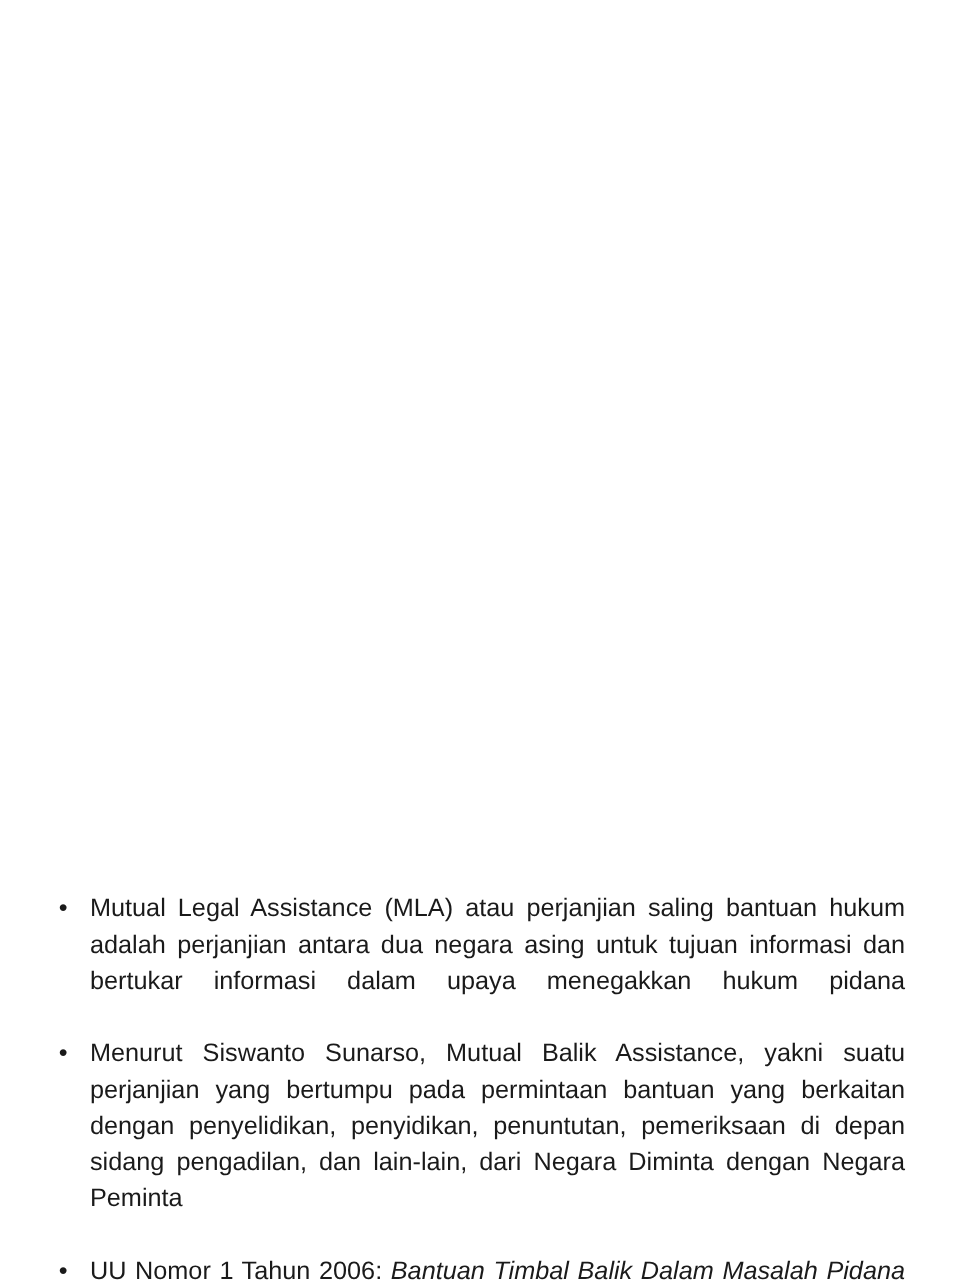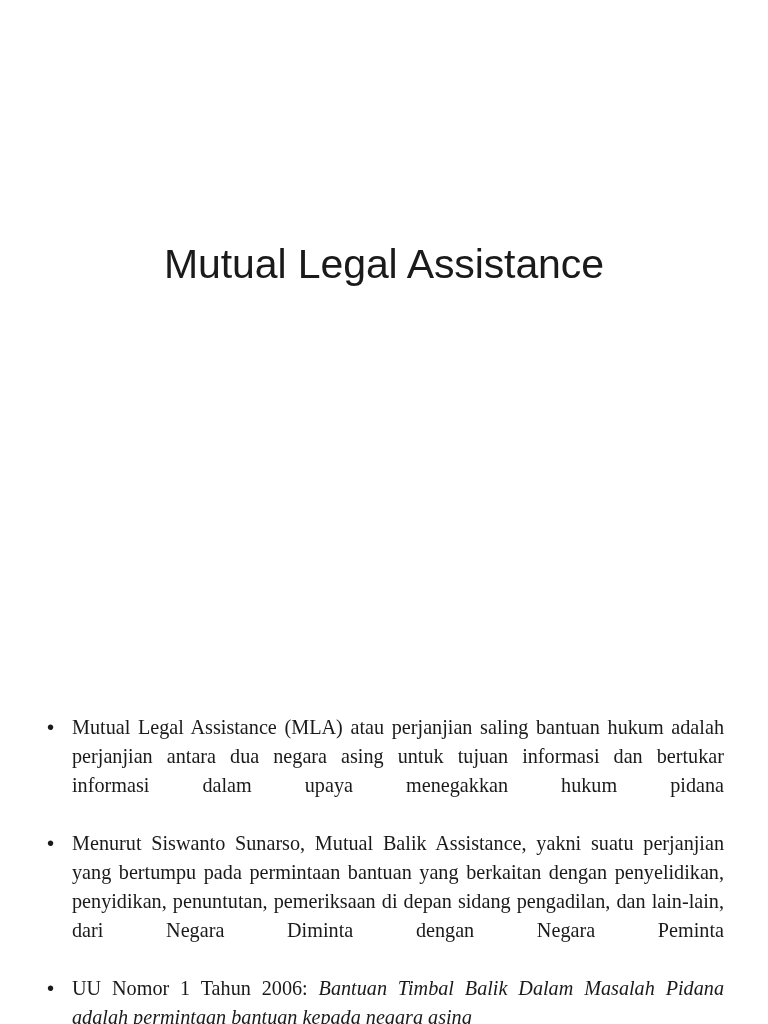--- a/index.html
+++ b/index.html
@@ -62,40 +62,36 @@
     position: absolute;
     left: 3px;
     top: 0;
     width: 14px;
     line-height: 29px;
     font-size: 20.2px;
     color: #1a1a1a;
   }
   .bullet-text {
     display: block;
-    font-family: Liberation Serif, serif;
   }
   
   .bullet-item.ragged-last .bullet-text::after {
     content: "";
     display: inline-block;
     width: 100%;
   }
   .em-title {
     font-style: italic;
   }
 </style>
 </head>
 <body>
 
 <div class="slide">
 
-  <div class="title-block">
-    <h1 class="slide-title">Mutual Legal Assistance</h1>
-  </div>
 
   <div class="body-block">
 
     <p class="bullet-item ragged-last">
       <span class="bullet-dot">•</span>
       <span class="bullet-text">Mutual Legal Assistance (MLA) atau perjanjian saling bantuan hukum adalah perjanjian antara dua negara asing untuk tujuan informasi dan bertukar informasi dalam upaya menegakkan hukum pidana</span>
     </p>
 
     <p class="bullet-item ragged-last">
       <span class="bullet-dot">•</span>

